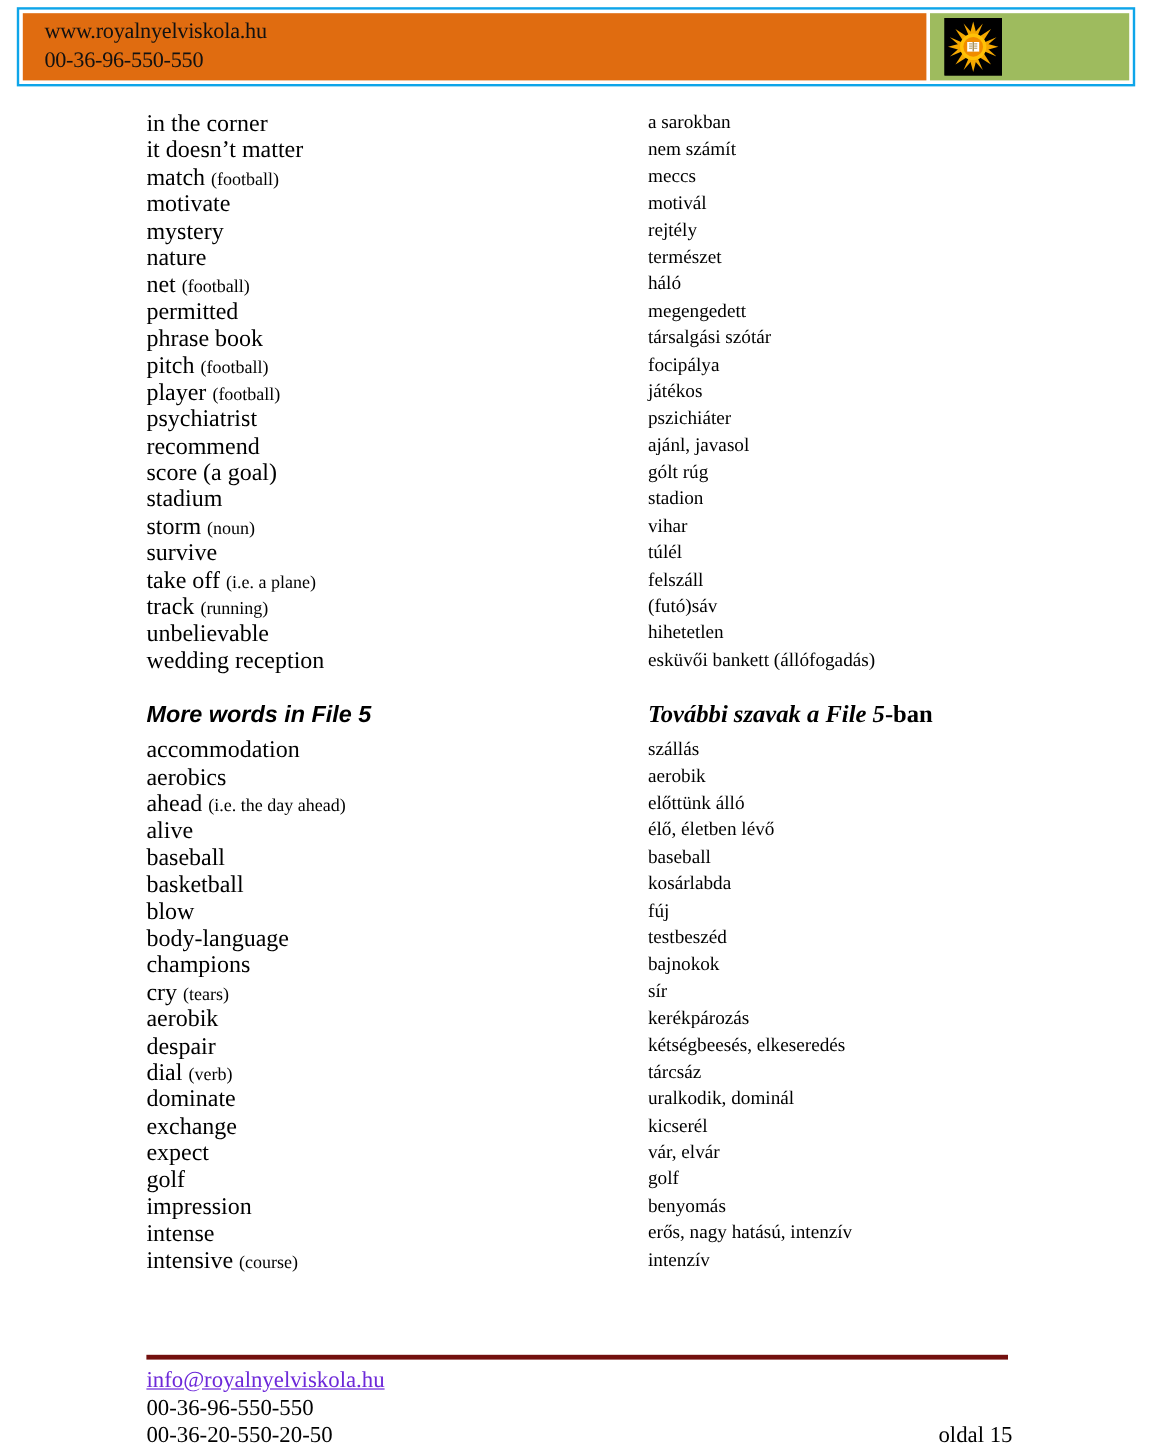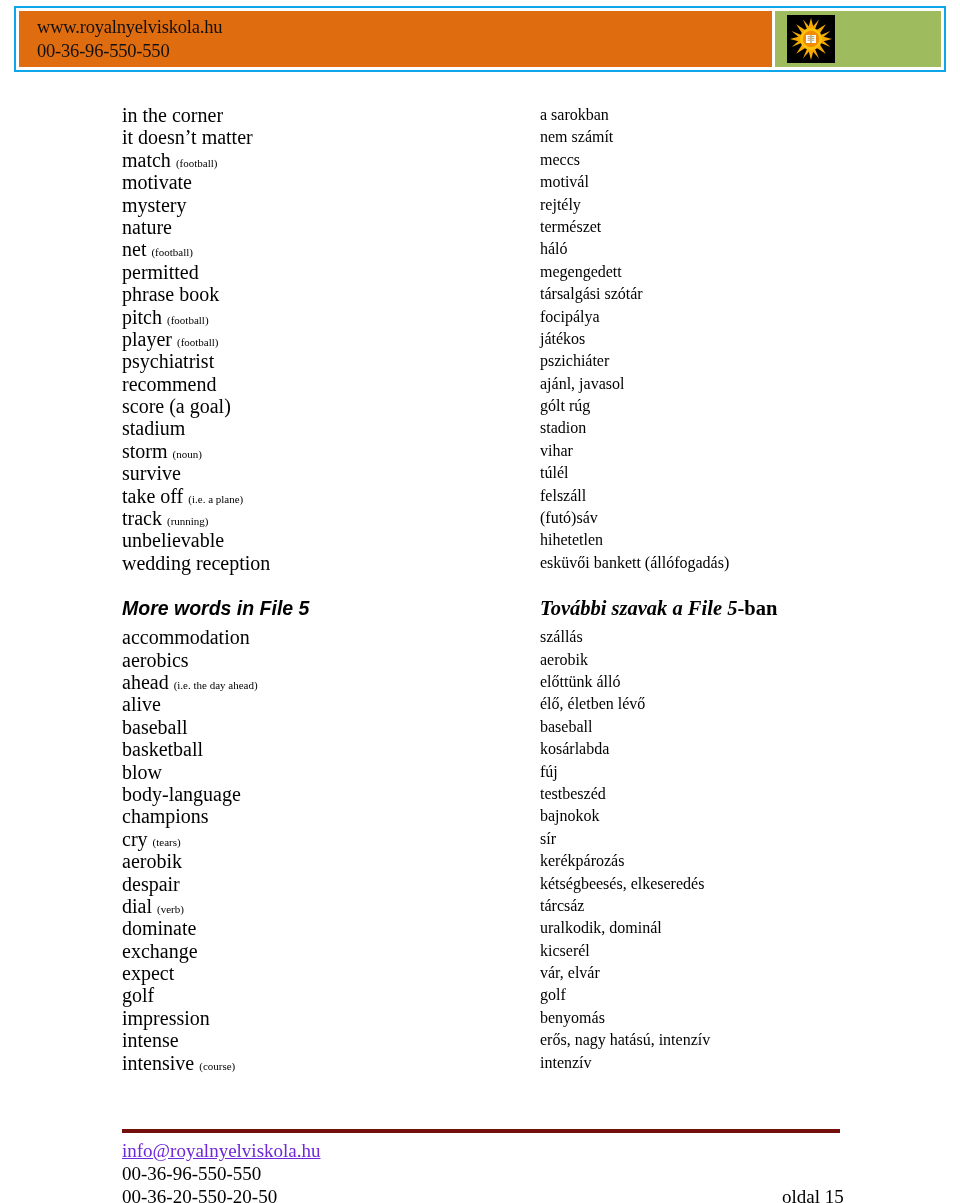--- a/index.html
+++ b/index.html
@@ -66,21 +66,20 @@
     display: block;
   }
   .logo-box svg { display:block; }
 
   
   .content {
     position: absolute;
     left: 0;
     top: 92px;
     width: 843px;
-    margin-top: 12px;
   }
   .wordlist {
     list-style: none;
     margin: 0;
     padding: 0;
   }
   .row {
     display: block;
     position: relative;
     height: 22.4px;
@@ -97,21 +96,21 @@
   }
   .hu {
     position: absolute;
     left: 540px;
     top: 0;
     font-size: 16px;
     line-height: 22.4px;
     white-space: nowrap;
   }
   .note {
-    font-size: 11px;
+    font-size: 15px;
   }
 
   
   .section-head {
     position: relative;
     height: 28px;
     margin-top: 22px;
     margin-bottom: 2px;
   }
   .head-en {

